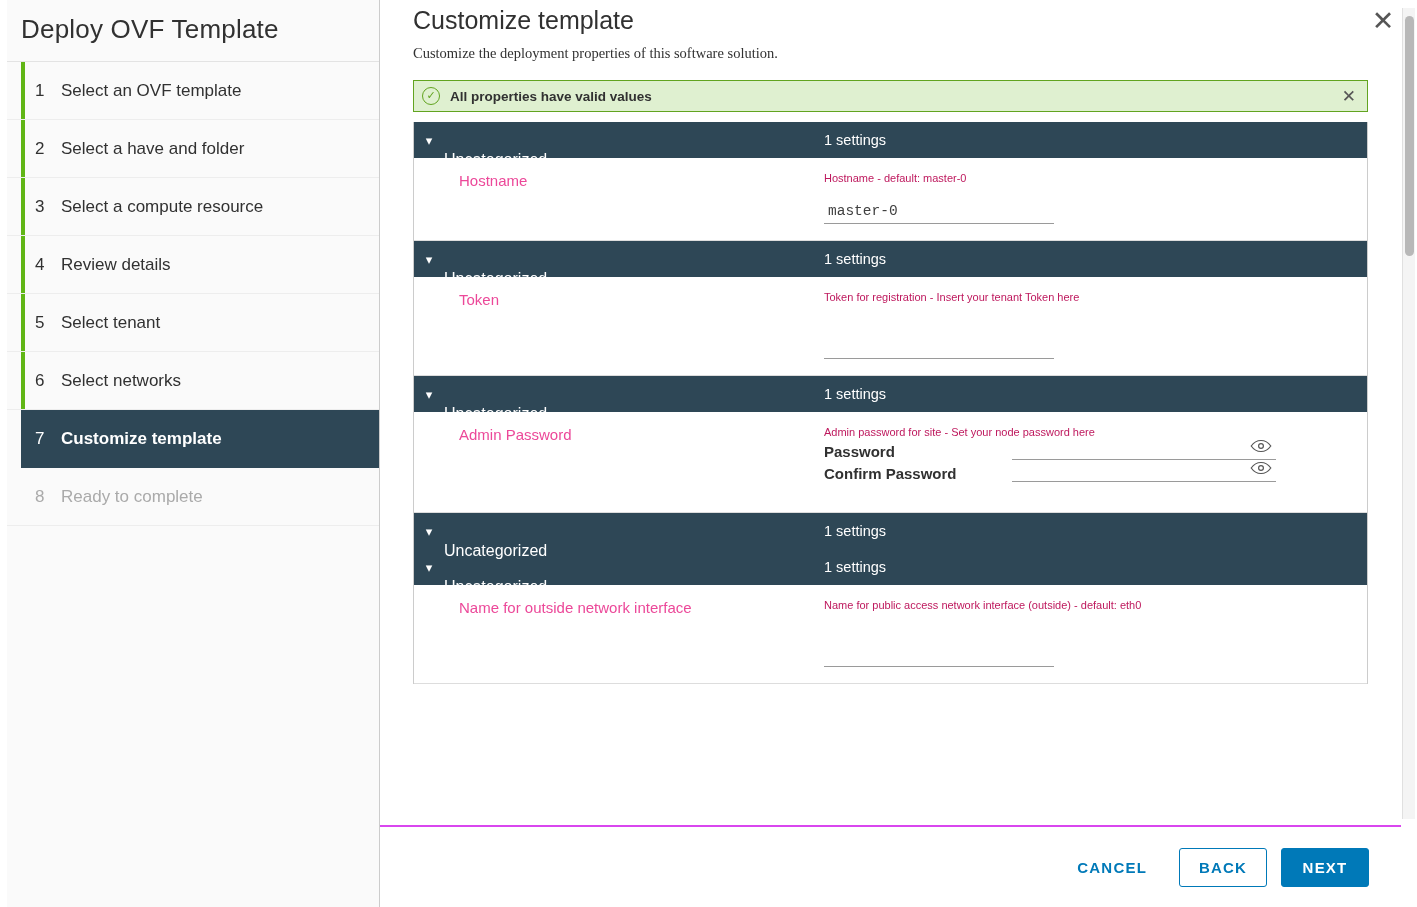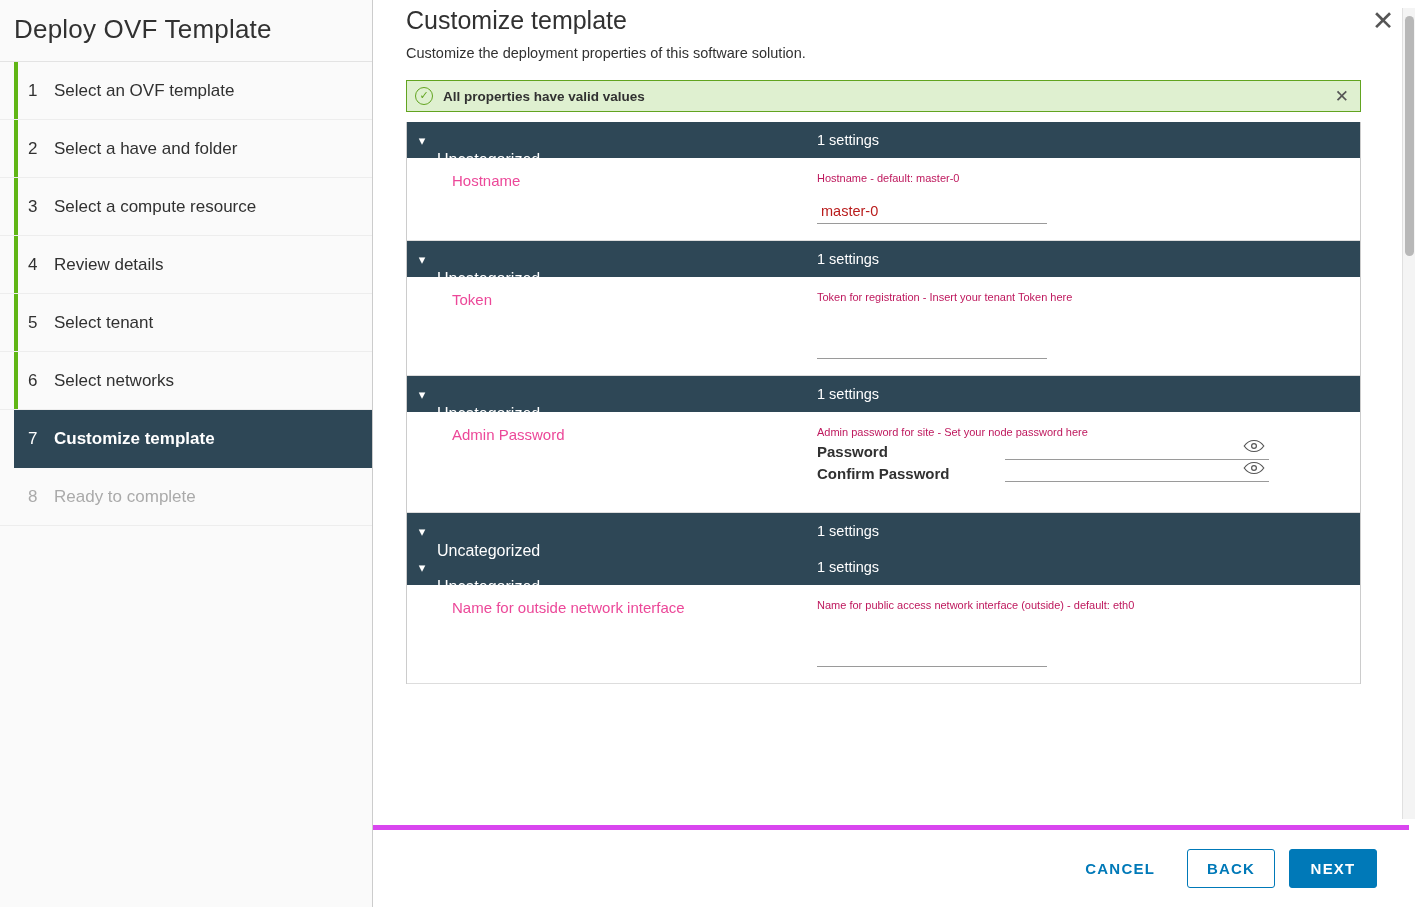--- a/index.html
+++ b/index.html
@@ -20,20 +20,21 @@
   }
 
   
   .left-panel {
     width: 373px;
     height: 907px;
     border-right: 1px solid #cccccc;
     background: #fafafa;
     flex: 0 0 373px;
     position: relative;
+    margin-left: 7px;
   }
   .wizard-title {
     font-size: 26px;
     font-weight: 400;
     color: #313131;
     padding: 14px 0 16px 14px;
     letter-spacing: .2px;
   }
   .steps {
     border-top: 1px solid #e3e3e3;
@@ -97,20 +98,21 @@
   .page-title {
     font-size: 25px;
     font-weight: 400;
     color: #313131;
     padding: 6px 0 0 33px;
   }
   .page-sub {
     font-size: 14.5px;
     color: #313131;
     padding: 10px 0 0 33px;
+    font-family: Liberation Serif, serif;
   }
 
   .content-scroll {
     position: absolute;
     top: 76px;
     left: 33px;
     right: 18px;
     bottom: 82px;
     overflow: hidden;
   }
@@ -187,22 +189,22 @@
     color: #be185d;
     padding-right: 20px;
   }
   .underline-input {
     margin-top: 16px;
     width: 230px;
     height: 24px;
     border: none;
     border-bottom: 1px solid #9a9a9a;
     font-size: 14.5px;
-    color: #b91c1c;
-    font-family: Liberation Sans, sans-serif;
+    color: #404040;
+    font-family: Liberation Mono, monospace;
     background: transparent;
     outline: none;
     padding: 0 2px 2px 4px;
   }
   .pw-row {
     display: flex;
     align-items: flex-end;
   }
   .pw-label {
     font-size: 15px;
@@ -249,29 +251,29 @@
     left: 2px;
     width: 9px;
     height: 240px;
     background: #b8b8b8;
     border-radius: 5px;
   }
 
   
   .footer {
     position: absolute;
-    left: 0; right: 8px; bottom: 0;
+    left: 0; right: 16px; bottom: 0;
     height: 82px;
     background: #ffffff;
     display: flex;
     align-items: center;
     justify-content: flex-end;
     padding-right: 32px;
     gap: 14px;
-    border-top: 5px solid #d946ef;
+    border-top: 2px solid #d946ef;
   }
   .btn {
     height: 39px;
     min-width: 88px;
     font-size: 15px;
     letter-spacing: 1.2px;
     font-family: "Liberation Sans", sans-serif;
     cursor: pointer;
     border-radius: 3px;
     display: flex;

